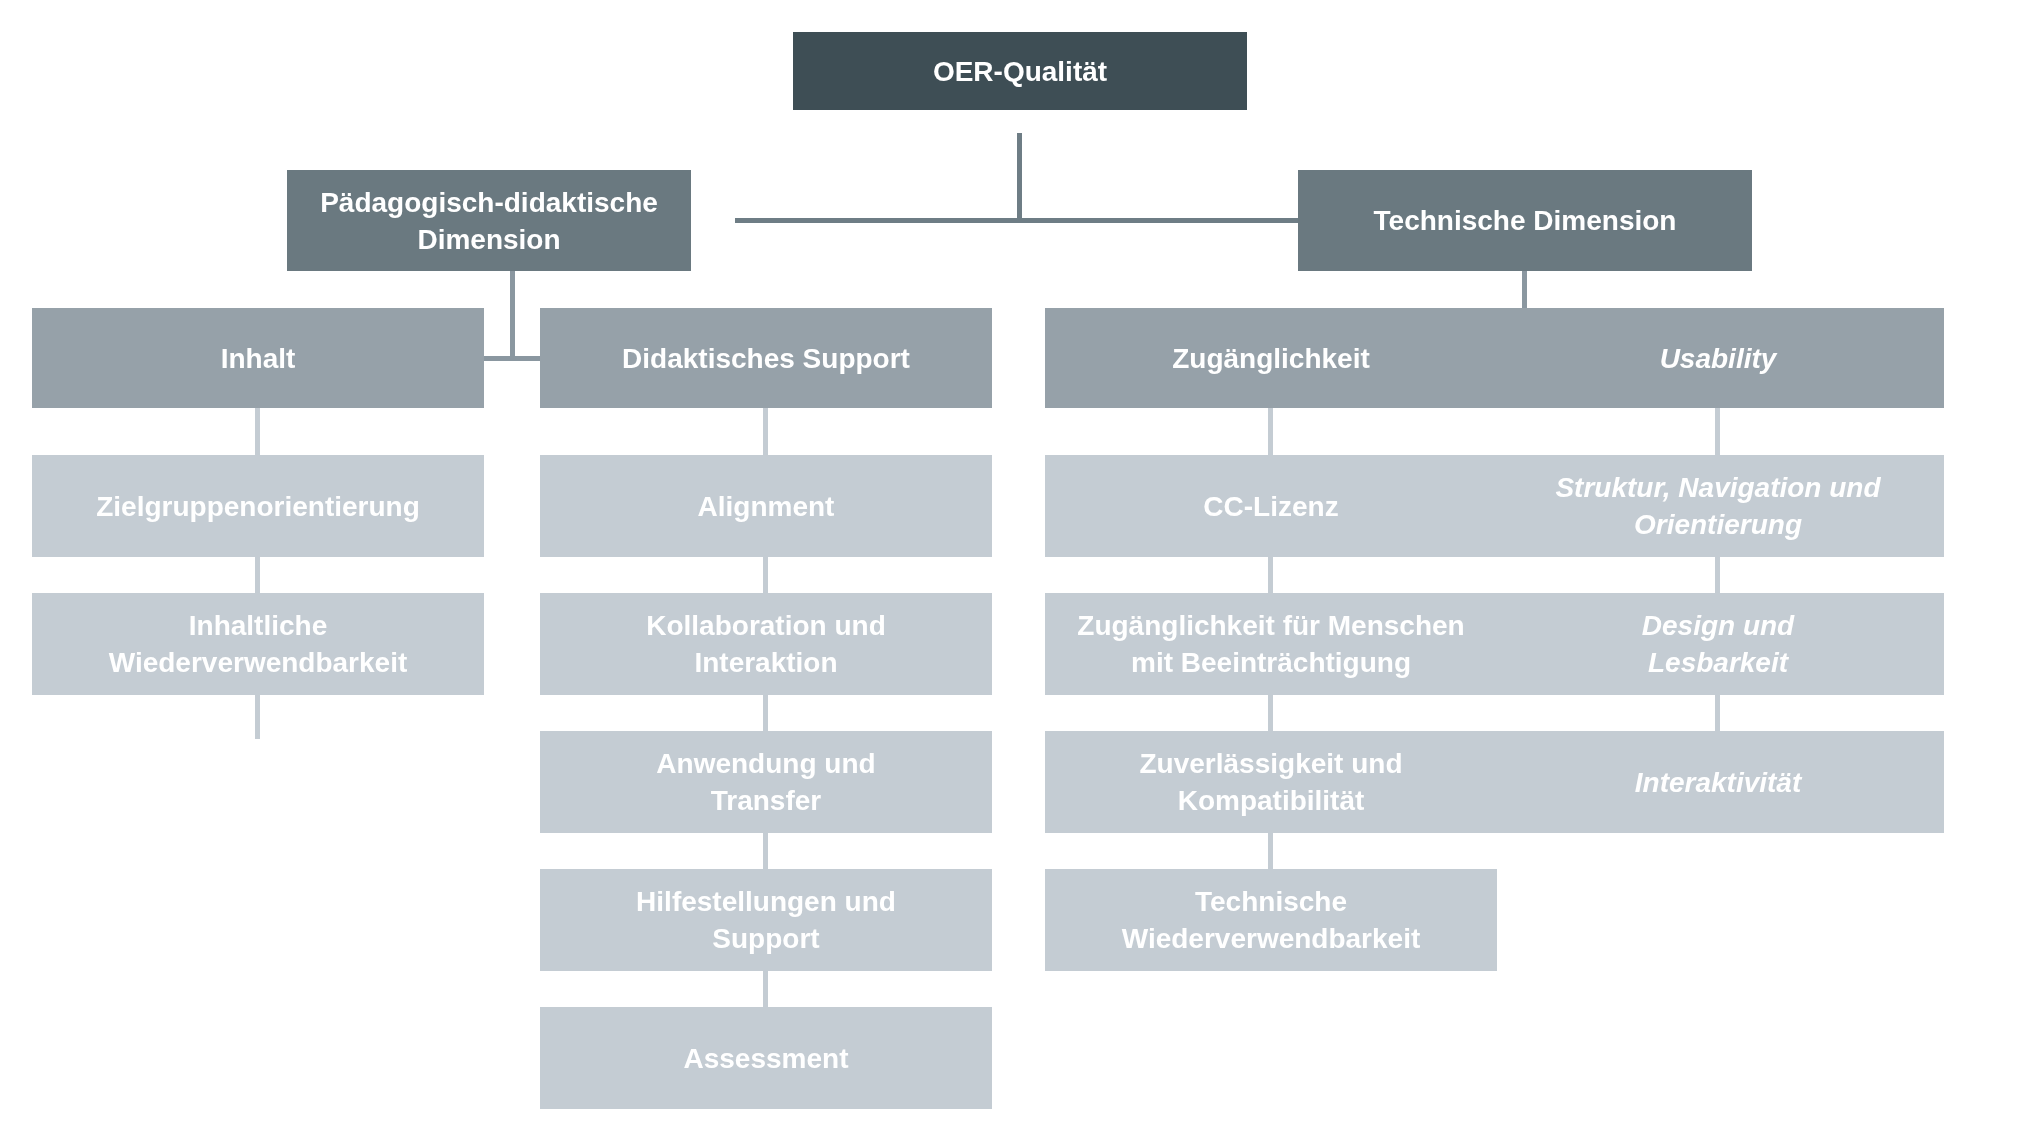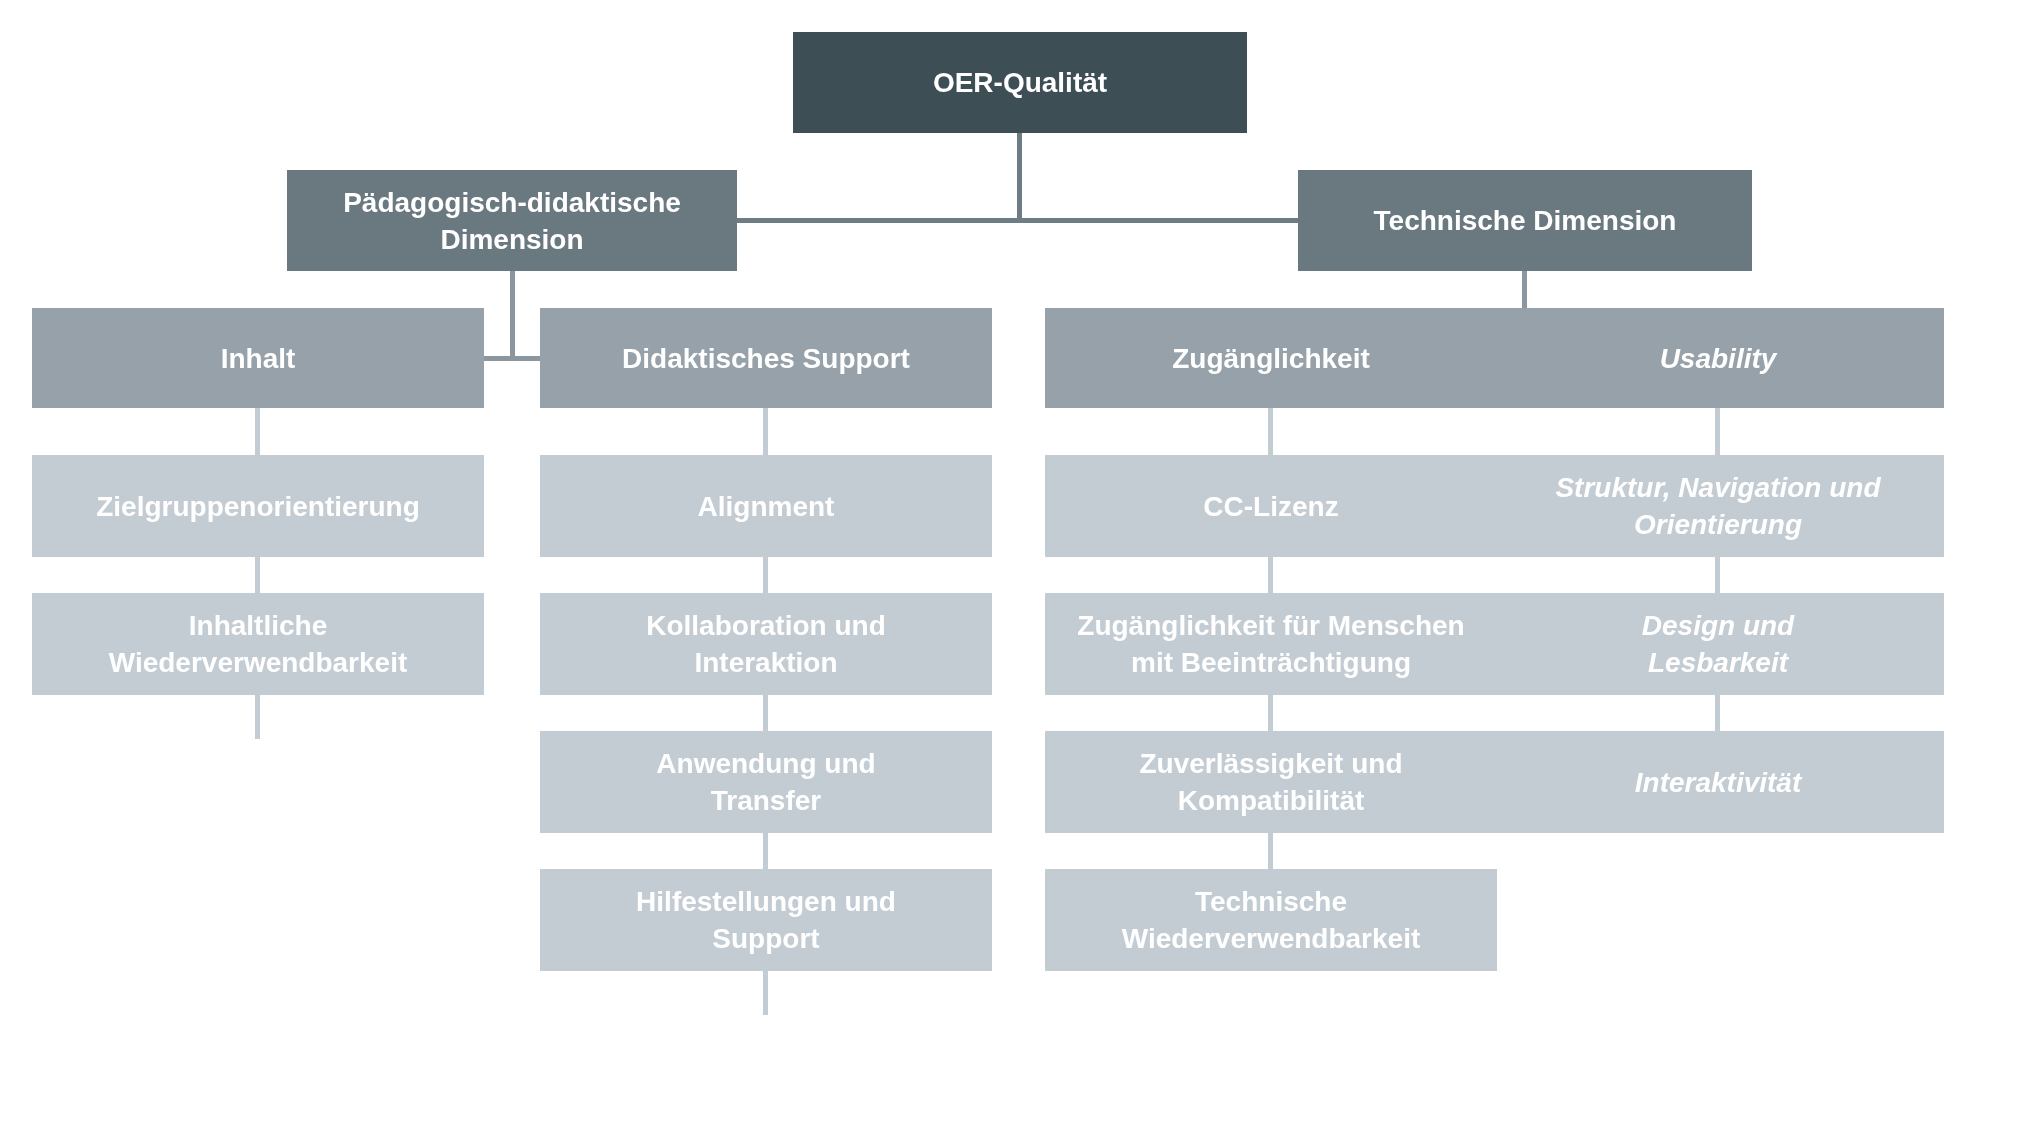--- a/index.html
+++ b/index.html
@@ -16,23 +16,23 @@
     text-align:center;
     color:var(--text,#fff);
     font-weight:bold;
     font-size:28px;
     line-height:37px;
     white-space:pre-line;
     padding:0 12px;
     box-sizing:border-box;
     z-index:2;
   }
-  .root{left:793px;top:32px;width:454px;height:101px;background:var(--root);}
+  .root{left:793px;top:32px;width:454px;height:78px;background:var(--root);}
   .dim{background:var(--dimension);}
-  .dim-left{left:287px;top:170px;width:450px;height:101px;}
+  .dim-left{left:287px;top:170px;width:404px;height:101px;}
   .dim-right{left:1298px;top:170px;width:454px;height:101px;}
   .column{position:absolute;top:308px;width:452px;z-index:2;}
   .col-0{left:32px;}
   .col-1{left:540px;}
   .col-2{left:1045px;}
   .col-3{left:1492px;font-style:italic;}
   .header-box{
     position:relative;
     height:100px;margin-bottom:47px;
     background:var(--header);
@@ -92,20 +92,21 @@
   <div class="column col-1">
       <div class="line line-light col-line" style="height: 607px;"></div>
       <div class="header-box">Didaktisches Support</div>
       <div class="leaf-box">Alignment</div>
       <div class="leaf-box">Kollaboration und
 Interaktion</div>
       <div class="leaf-box">Anwendung und
 Transfer</div>
       <div class="leaf-box">Hilfestellungen und
 Support</div>
+      <div class="leaf-box">Assessment</div>
     </div>
   <div class="column col-2">
       <div class="line line-light col-line" style="height: 469px;"></div>
       <div class="header-box">Zugänglichkeit</div>
       <div class="leaf-box">CC-Lizenz</div>
       <div class="leaf-box">Zugänglichkeit für Menschen
 mit Beeinträchtigung</div>
       <div class="leaf-box">Zuverlässigkeit und
 Kompatibilität</div>
       <div class="leaf-box">Technische

